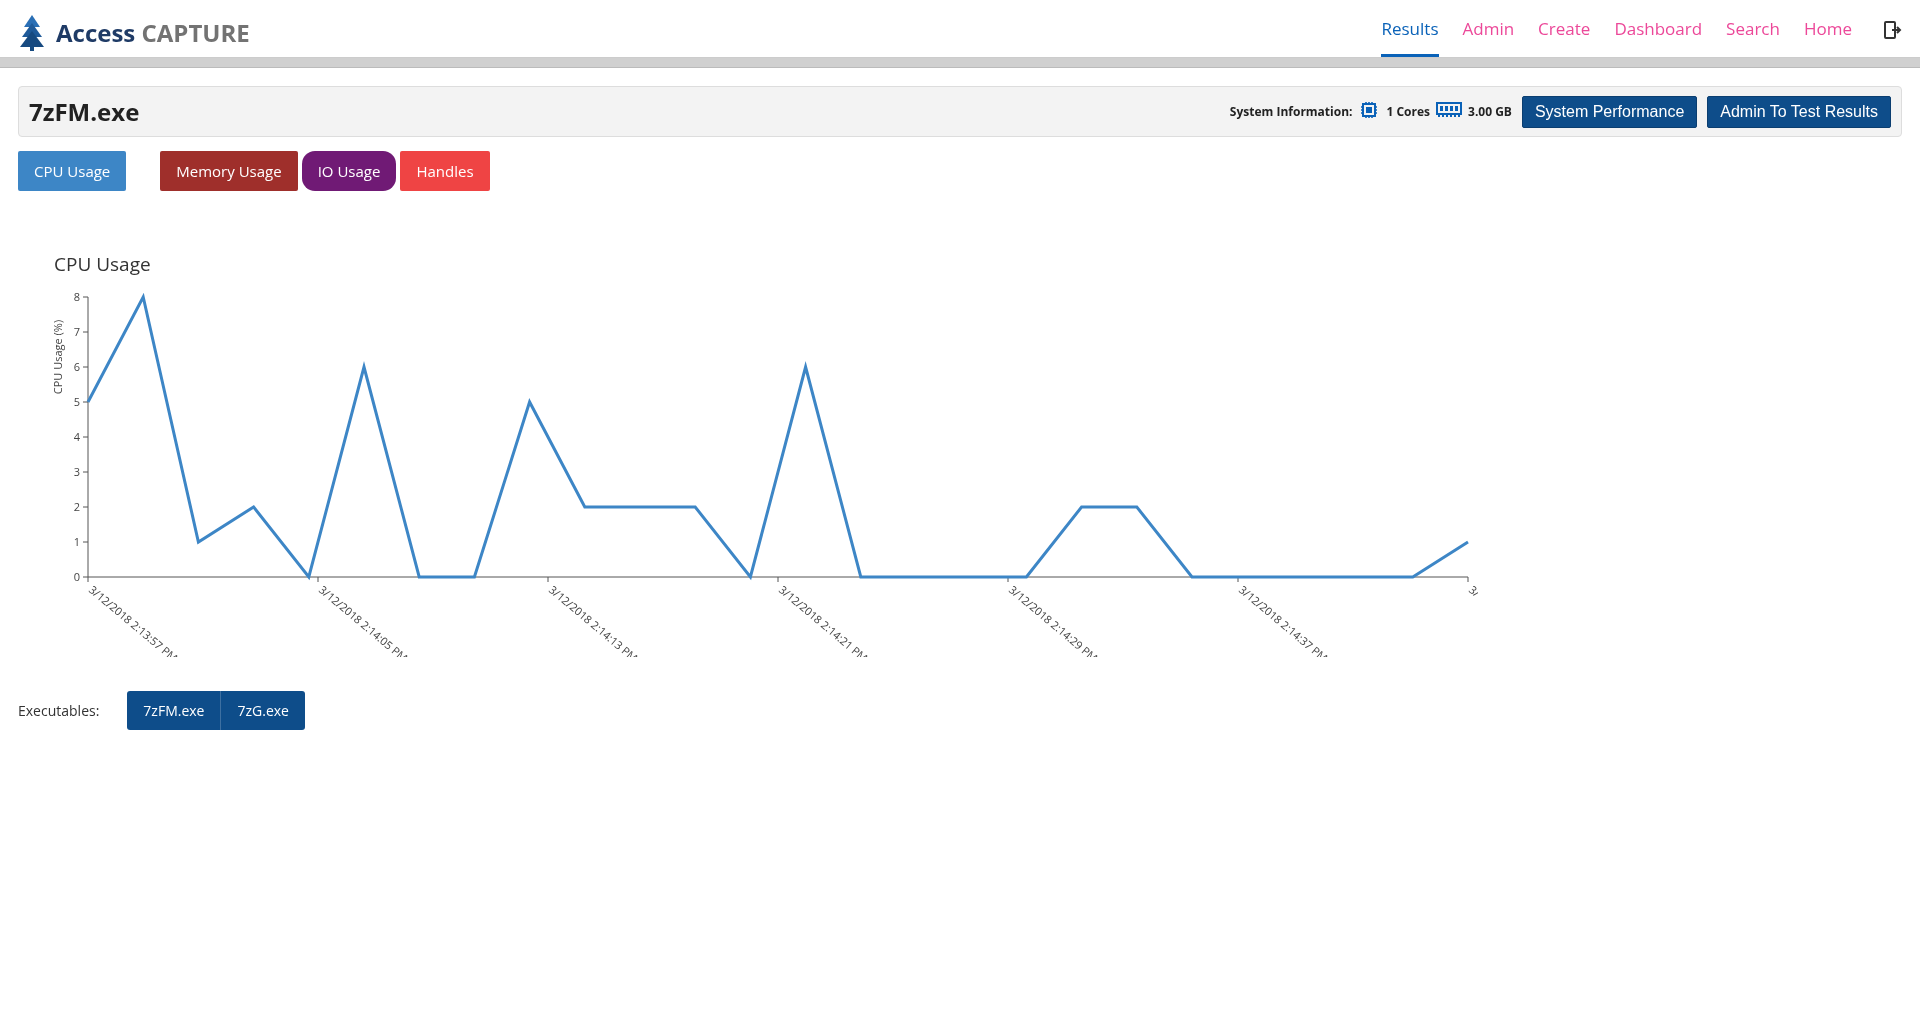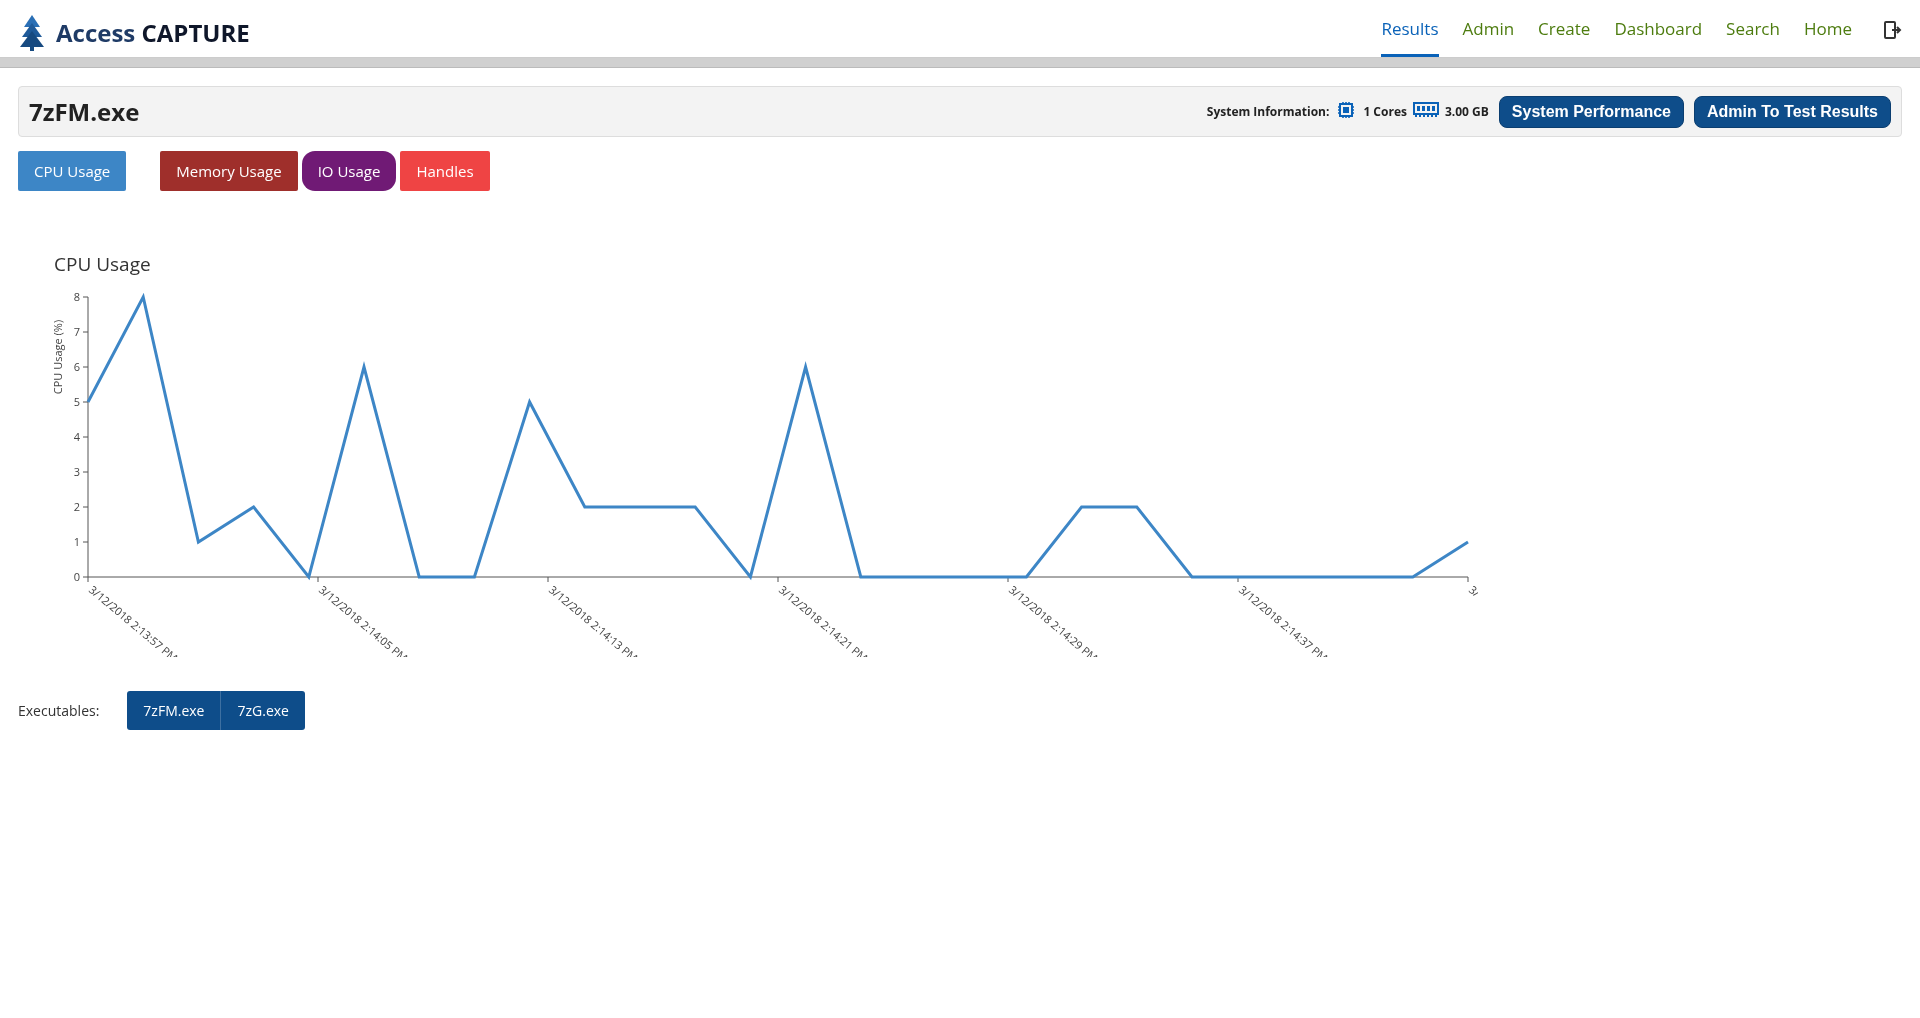--- a/index.html
+++ b/index.html
@@ -3,37 +3,37 @@
 <meta charset="utf-8">
 <style>
 * { box-sizing: border-box; margin: 0; padding: 0; }
 body { font-family: "Segoe UI", "Open Sans", Arial, sans-serif; background: #fff; color: #333; font-size: 14px; }
 
 
 .topbar { display: flex; align-items: center; padding: 8px 18px 0 18px; border-bottom: 1px solid #ccc; height: 58px; }
 .brand { display: flex; align-items: center; gap: 10px; }
 .brand-logo { width: 28px; height: 40px; display: flex; align-items: center; justify-content: center; }
 .brand-text { font-size: 24px; font-weight: 700; color: #1f3b66; }
-.brand-text .light { color: #0f172a; font-weight: 700; }
+.brand-text .light { color: #737373; font-weight: 700; }
 .nav { margin-left: auto; display: flex; align-items: stretch; gap: 24px; height: 100%; }
-.nav-item { display: flex; align-items: center; font-size: 17px; color: #4d7c0f; cursor: pointer; border-bottom: 3px solid transparent; padding-bottom: 6px; }
+.nav-item { display: flex; align-items: center; font-size: 17px; color: #ec4899; cursor: pointer; border-bottom: 3px solid transparent; padding-bottom: 6px; }
 .nav-item.active { color: #0a62b8; border-bottom-color: #0a62b8; }
 .logout-icon { display: flex; align-items: center; padding-bottom: 6px; margin-left: 8px; cursor: pointer; }
 
 .gray-strip { height: 10px; background: #d0d0d0; border-bottom: 1px solid #bbb; }
 
 .page { padding: 18px 18px; }
 
 
 .titlebar { display: flex; align-items: center; background: #f3f3f3; border: 1px solid #ddd; border-radius: 4px; padding: 8px 10px; }
 .titlebar h1 { font-size: 24px; font-weight: 700; color: #222; }
 .titlebar-right { margin-left: auto; display: flex; align-items: center; gap: 10px; }
 .sysinfo { font-size: 12px; font-weight: 700; color: #222; display: flex; align-items: center; gap: 6px; }
 .chip-icon, .ram-icon { color: #0a62b8; }
-.btn-primary { background: #0e4d8a; color: #fff; border: 1px solid #0b3e70; padding: 6px 12px; font-size: 16px; font-weight: 700; cursor: pointer; border-radius: 8px; }
+.btn-primary { background: #0e4d8a; color: #fff; border: 1px solid #0b3e70; padding: 6px 12px; font-size: 16px; font-weight: 400; cursor: pointer; border-radius: 2px; }
 
 
 .metric-tabs { display: flex; gap: 4px; margin-top: 14px; }
 .mtab { color: #fff; padding: 10px 16px; font-size: 15px; cursor: pointer; border-radius: 2px; }
 .mtab.blue { background: #3d86c6; }
 .mtab.red { background: #9f2f2b; margin-left: 30px; }
 .mtab.orange { background: #701a75; border-radius: 13px; }
 .mtab.green { background: #ef4444; }
 
 

